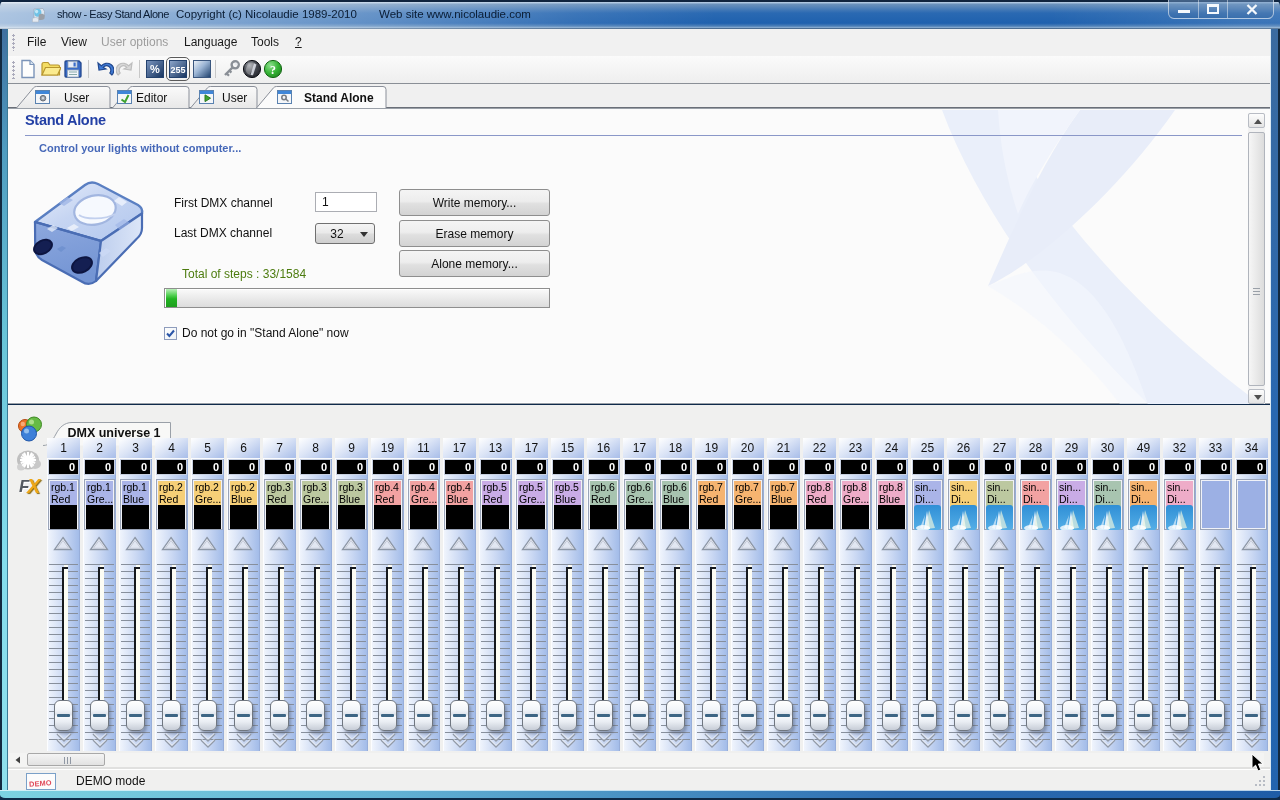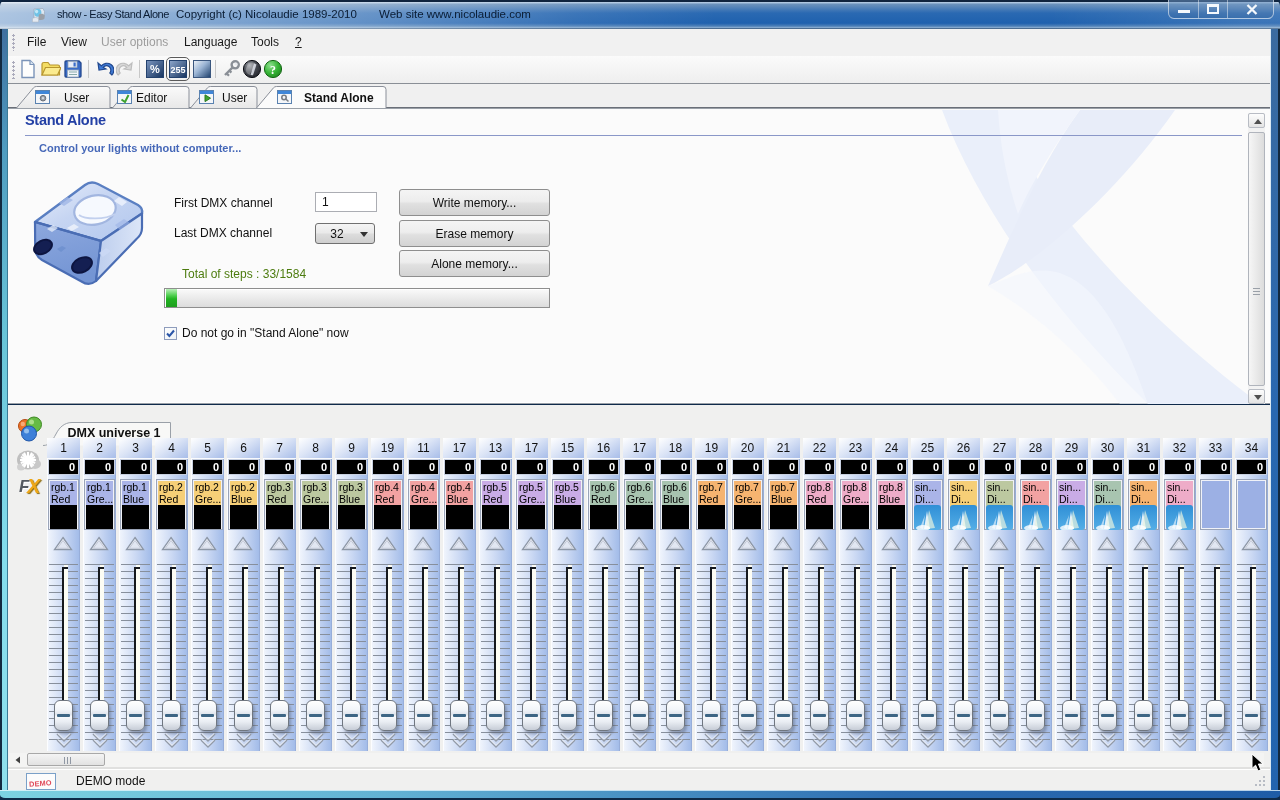--- a/index.html
+++ b/index.html
@@ -1264,21 +1264,21 @@
           <div class="kline"></div>
         </div>
         <div class="cdown"><svg width="18" height="17" viewBox="0 0 18 17">
             <path d="M2 1 L9 8 L16 1" fill="none" stroke="#939ba8" stroke-width="1.5"></path>
             <path d="M2.6 0.2 L9 6.4 L15.4 0.2" fill="none" stroke="#eef1f7" stroke-width="1"></path>
             <path d="M2 7 L9 14 L16 7" fill="none" stroke="#939ba8" stroke-width="1.5"></path>
             <path d="M2.6 6.2 L9 12.4 L15.4 6.2" fill="none" stroke="#eef1f7" stroke-width="1"></path>
           </svg></div>
       </div>
       <div class="col" style="left:1119px">
-        <div class="cnum">31</div>
+        <div class="cnum">49</div>
         <div class="cval">0</div>
         <div class="clbl">
           <div class="ctxt" style="background:#f6b470">sin...<br>Di...</div>
           <div class="cimg" style="background:#f6b470">
             <svg class="thumb" width="27" height="25" viewBox="0 0 27 25">
               <defs>
                 <linearGradient id="sky" x1="0" y1="0" x2="0" y2="1">
                   <stop offset="0" stop-color="#2f8fd6"></stop>
                   <stop offset="1" stop-color="#55aee6"></stop>
                 </linearGradient>

